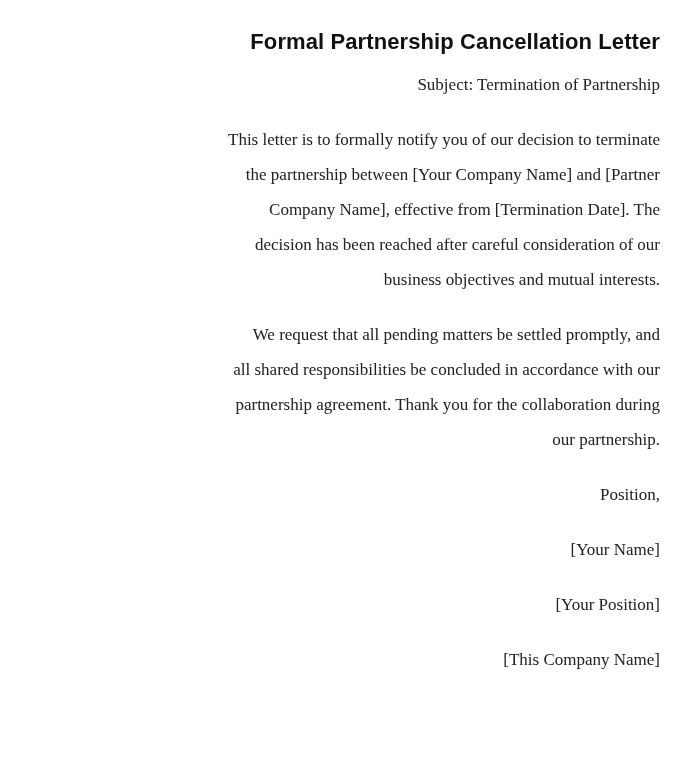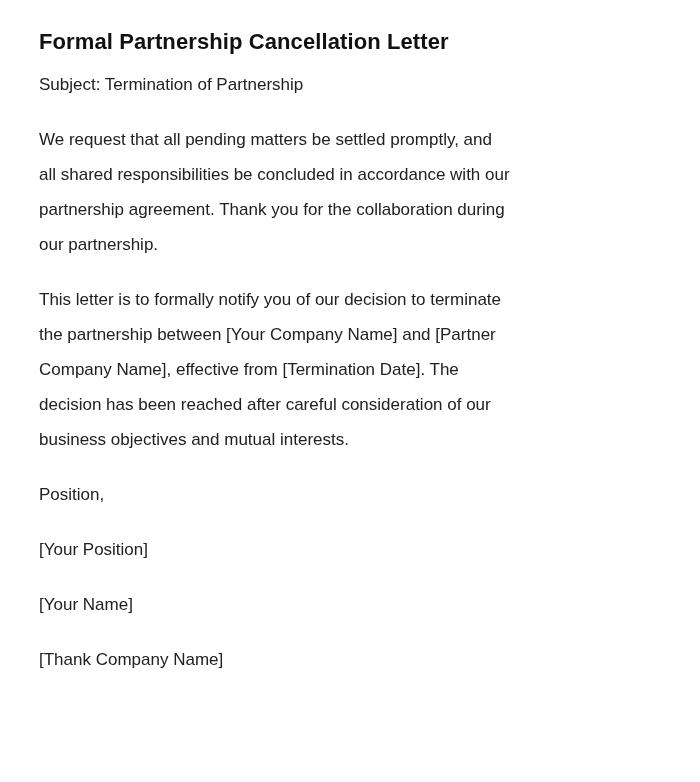--- a/index.html
+++ b/index.html
@@ -1,20 +1,20 @@
 <!DOCTYPE html>
 <html style="--text-color: #212121; --title-color: #111111; --bg-color: #ffffff;"><head>
 <meta charset="utf-8">
 <style>
   :root{
     --text-color:#212121;
     --title-color:#111111;
     --bg-color:#ffffff;
   }
-  *{box-sizing:border-box;}
+  *{box-sizing:border-box;text-align:right;}
   html,body{margin:0;padding:0;}
   body{
     width:700px;
     height:782px;
     background:var(--bg-color);
     font-family:"Liberation Sans","DejaVu Sans",sans-serif;
     color:var(--text-color);
   }
   .page{
     width:700px;
@@ -29,43 +29,44 @@
     font-weight:700;
     color:var(--title-color);
     letter-spacing:0.1px;
   }
   .para{
     margin:12px 0 20px 0;
     font-size:17px;
     line-height:35px;
     white-space:pre-line;
     color:var(--text-color);
+    font-family:Liberation Serif, serif;
   }
   .para:last-child{margin-bottom:0;}
 </style>
 </head>
 <body>
 
 <div class="page">
   <h1 class="doc-title">Formal Partnership Cancellation Letter</h1>
 
   <p class="para">Subject: Termination of Partnership</p>
 
 
-  <p class="para">We request that all pending matters be settled promptly, and
-all shared responsibilities be concluded in accordance with our
-partnership agreement. Thank you for the collaboration during
-our partnership.</p>
-
   <p class="para">This letter is to formally notify you of our decision to terminate
 the partnership between [Your Company Name] and [Partner
 Company Name], effective from [Termination Date]. The
 decision has been reached after careful consideration of our
 business objectives and mutual interests.</p>
 
+  <p class="para">We request that all pending matters be settled promptly, and
+all shared responsibilities be concluded in accordance with our
+partnership agreement. Thank you for the collaboration during
+our partnership.</p>
+
   <p class="para">Position,</p>
+
+  <p class="para">[Your Name]</p>
 
   <p class="para">[Your Position]</p>
 
-  <p class="para">[Your Name]</p>
-
-  <p class="para">[Thank Company Name]</p>
+  <p class="para">[This Company Name]</p>
 </div>
 
 </body></html>

